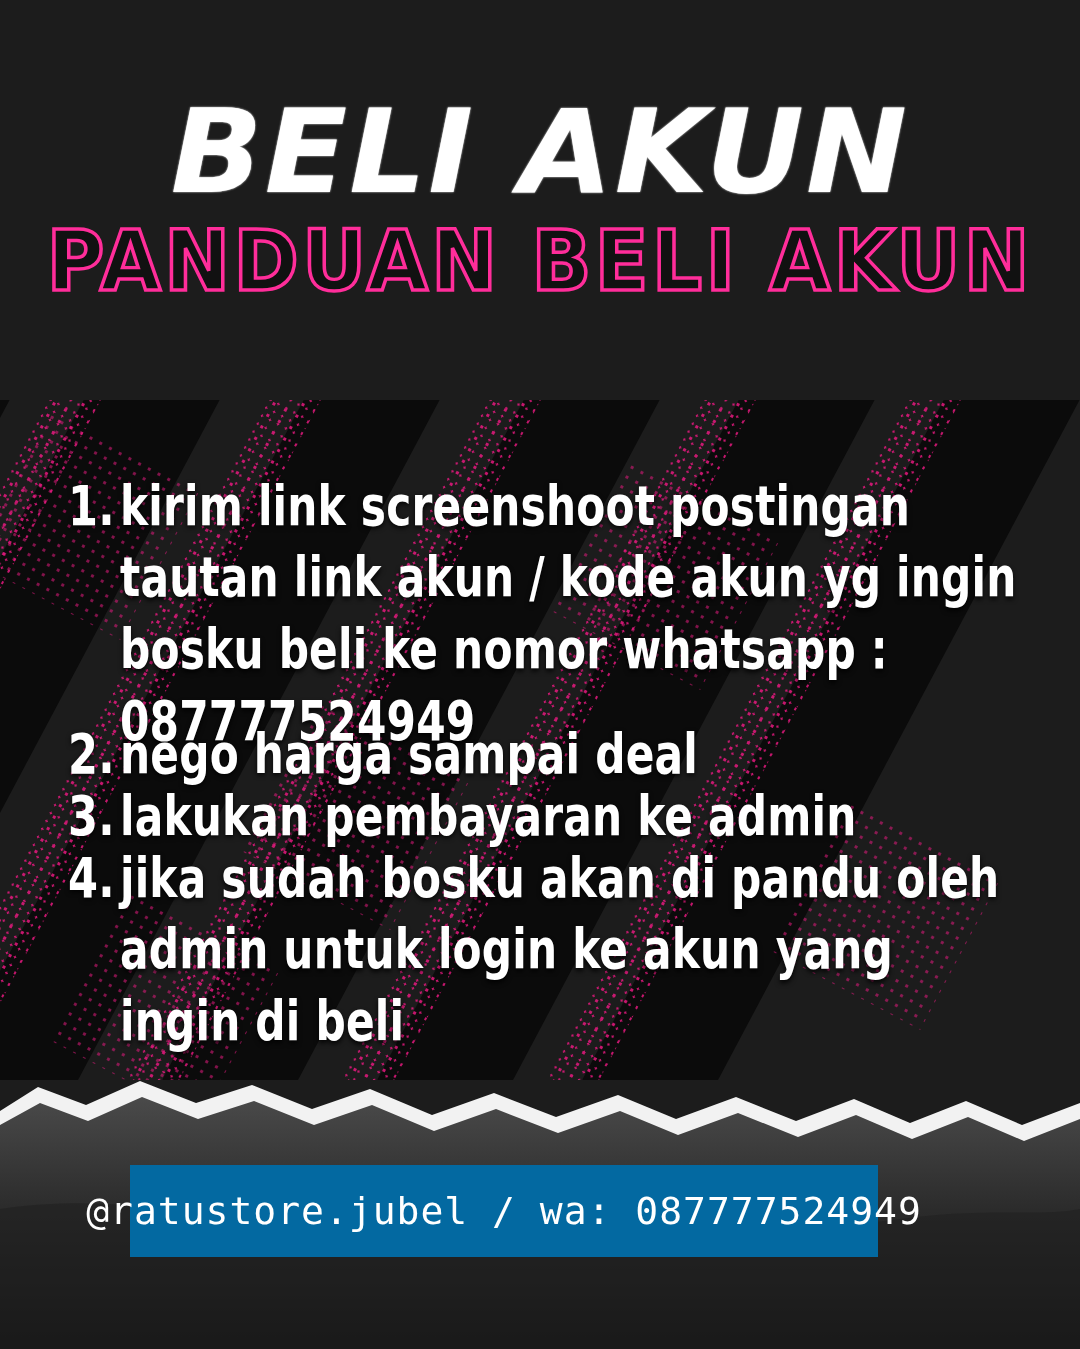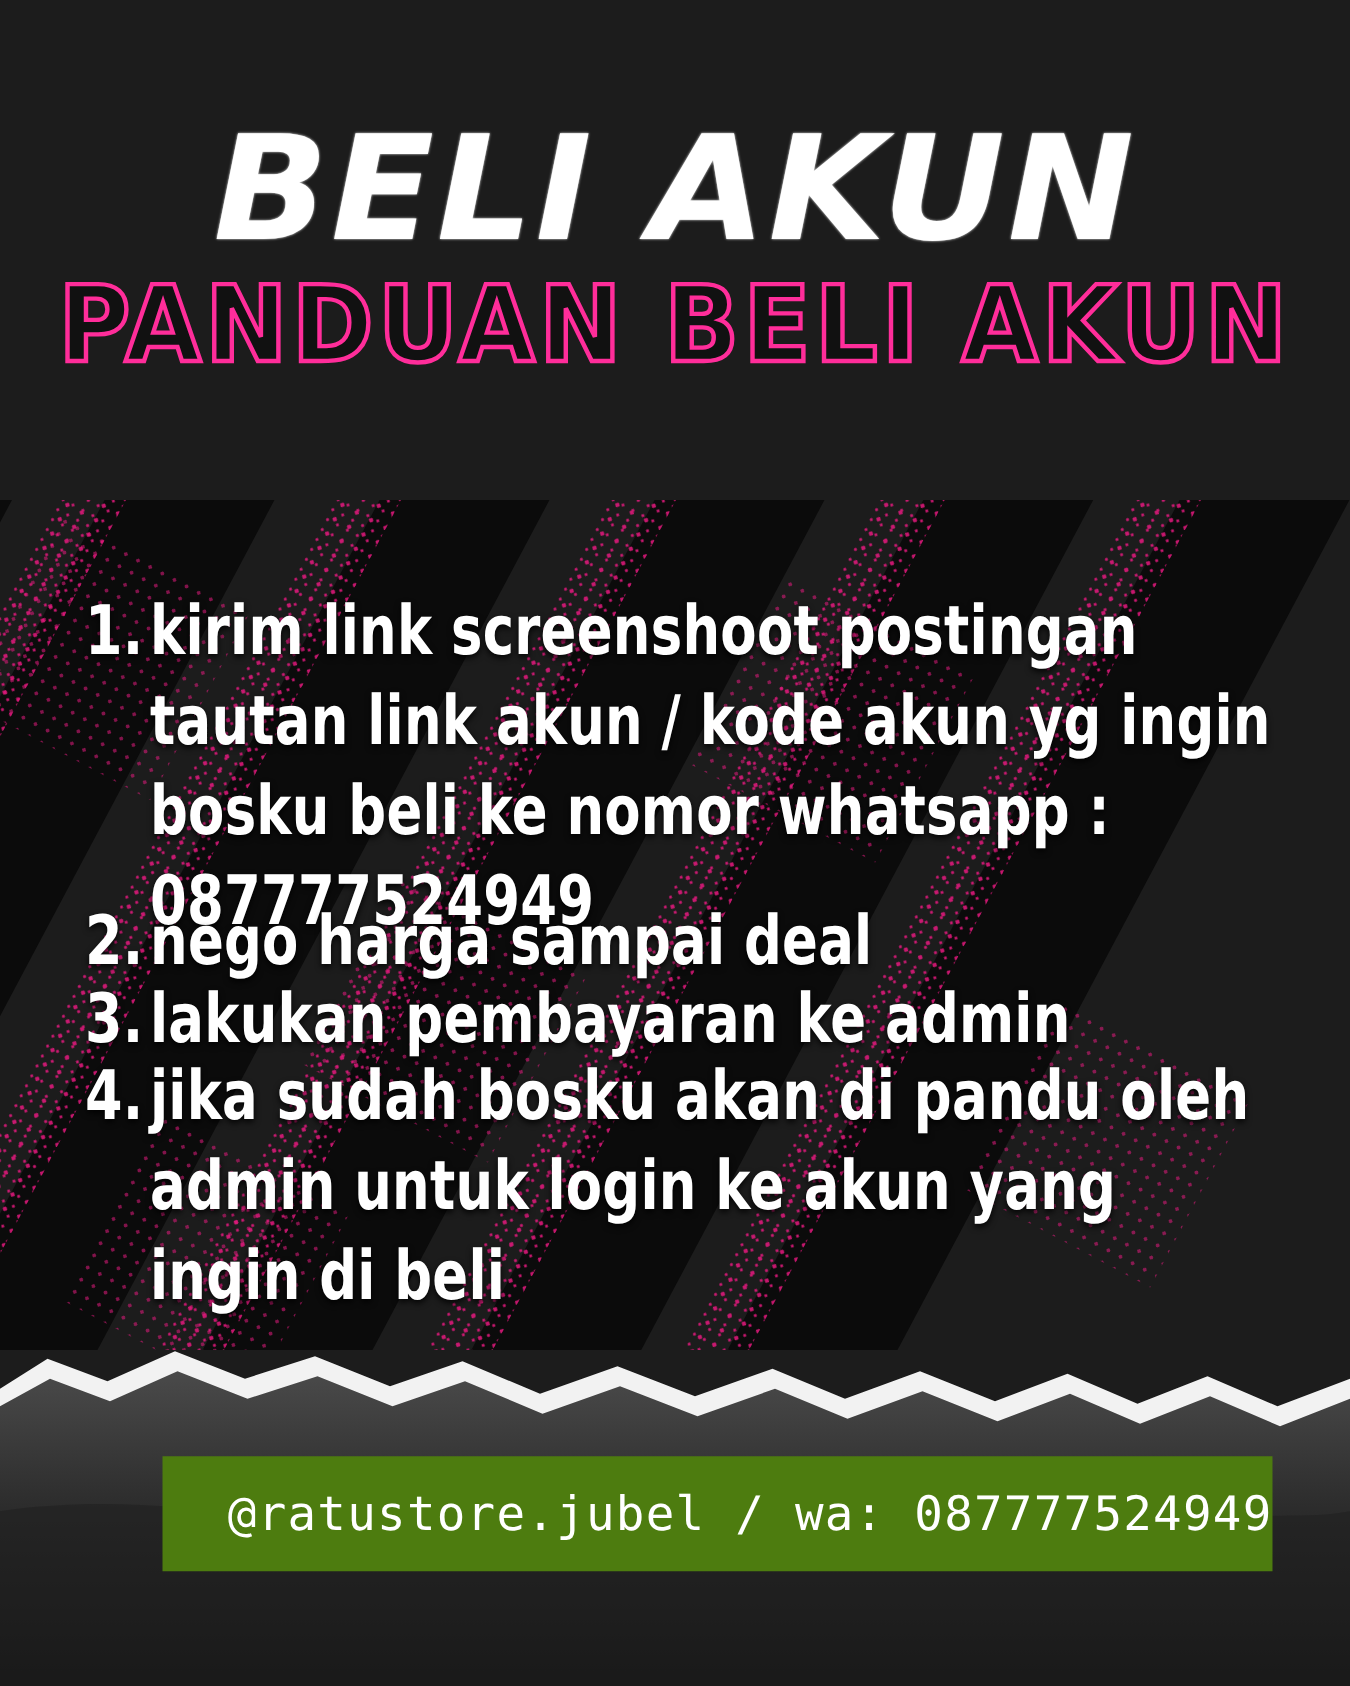--- a/index.html
+++ b/index.html
@@ -134,26 +134,26 @@
     height: 290px;
     z-index: 4;
   }
   .torn svg { display: block; width: 100%; height: 100%; }
 
   
   .handle-bar {
     position: absolute;
     left: 130px;
     bottom: 92px;
-    width: 888px;
+    width: 748px;
     height: 92px;
-    background: #4d7c0f;
+    background: #0369a1;
     display: flex;
     align-items: center;
-    justify-content: flex-end;
+    justify-content: center;
     z-index: 8;
   }
   .handle-text {
     font-family: "DejaVu Sans Mono", "Liberation Mono", monospace;
     font-size: 38px;
     letter-spacing: 1px;
     color: #ffffff;
     white-space: nowrap;
   }
 </style>

